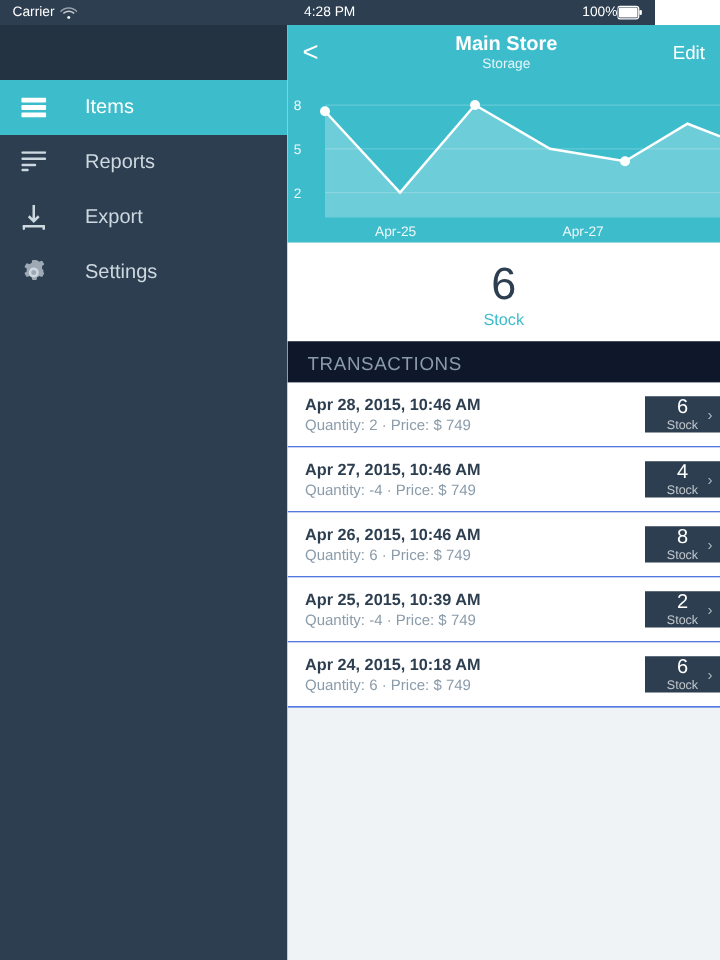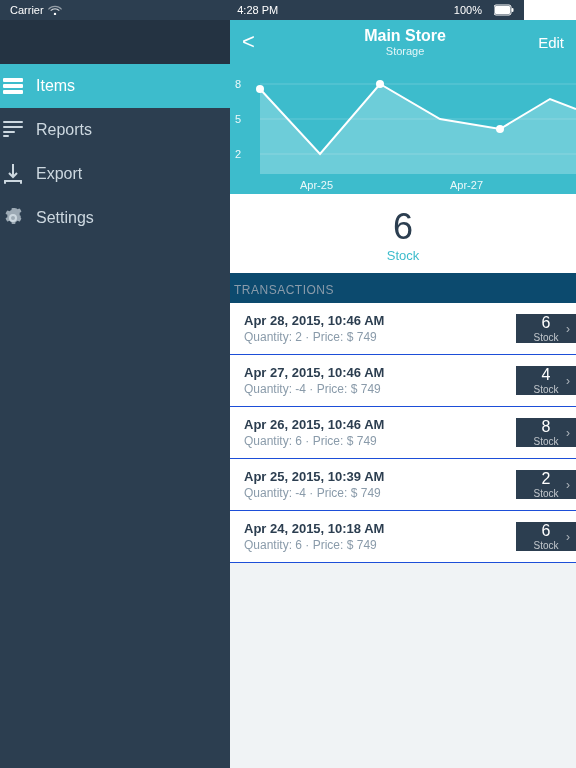--- a/index.html
+++ b/index.html
@@ -19,21 +19,21 @@
       background: #2c3e50;
       display: flex;
       align-items: center;
       justify-content: space-between;
       padding: 0 10px;
       font-size: 11px;
       color: white;
       flex-shrink: 0;
     }
     .status-left { display: flex; align-items: center; gap: 4px; }
-    .status-right { display: flex; align-items: center; gap: 12px; }
+    .status-right { display: flex; align-items: center; gap: 0; }
 
     
     .main-layout {
       display: flex;
       flex: 1;
       height: calc(768px - 20px);
     }
 
     
     .sidebar {
@@ -48,22 +48,22 @@
     .sidebar-nav-header {
       height: 44px;
       background: #243342;
       flex-shrink: 0;
     }
 
     .sidebar-item {
       display: flex;
       align-items: center;
       height: 44px;
-      padding: 0 2px;
-      gap: 12px;
+      padding: 0 16px;
+      gap: 30px;
       cursor: pointer;
       color: #cdd8e0;
       font-size: 16px;
     }
     .sidebar-item.active {
       background: #3dbccc;
       color: white;
     }
     .sidebar-icon {
       width: 22px;
@@ -152,25 +152,25 @@
       color: #2c3e50;
     }
     .stock-label {
       font-size: 13px;
       color: #3dbccc;
       font-weight: 500;
     }
 
     
     .transactions-header {
-      padding: 10px 4px 6px;
-      font-size: 12px;
+      padding: 10px 16px 6px;
+      font-size: 15px;
       color: #8a9baa;
       letter-spacing: 0.5px;
-      background: #0c4a6e;
+      background: #0f172a;
     }
 
     .transactions-list {
       flex: 1;
       overflow-y: auto;
     }
 
     .transaction-row {
       display: flex;
       align-items: center;

